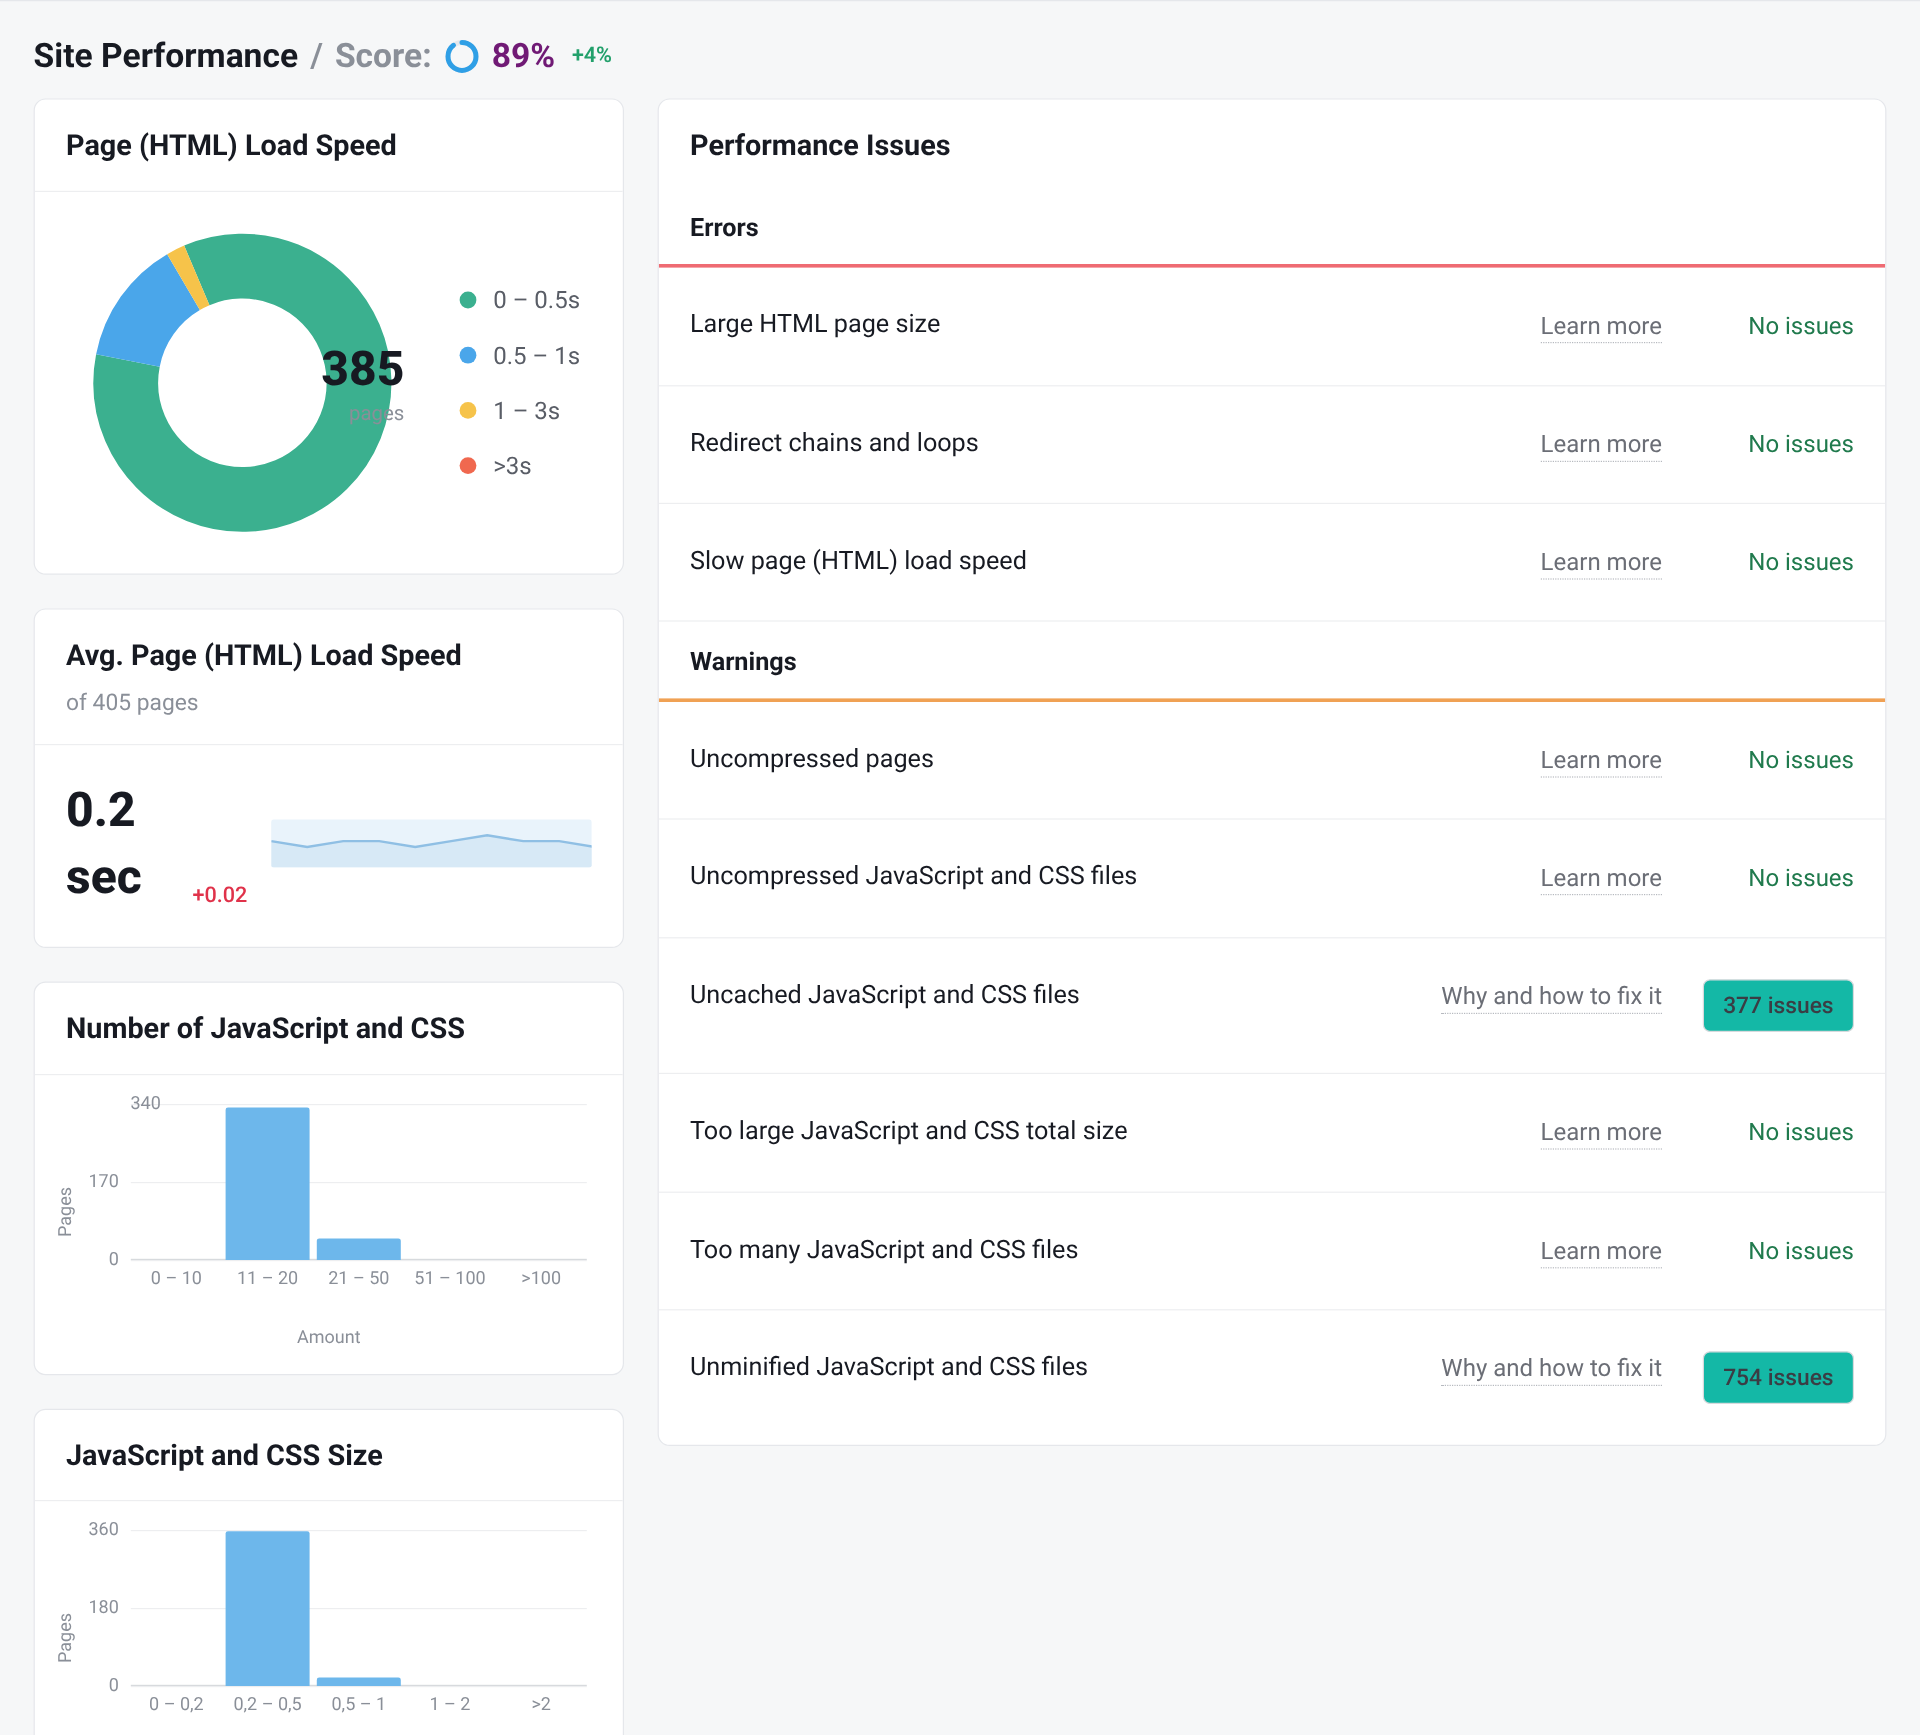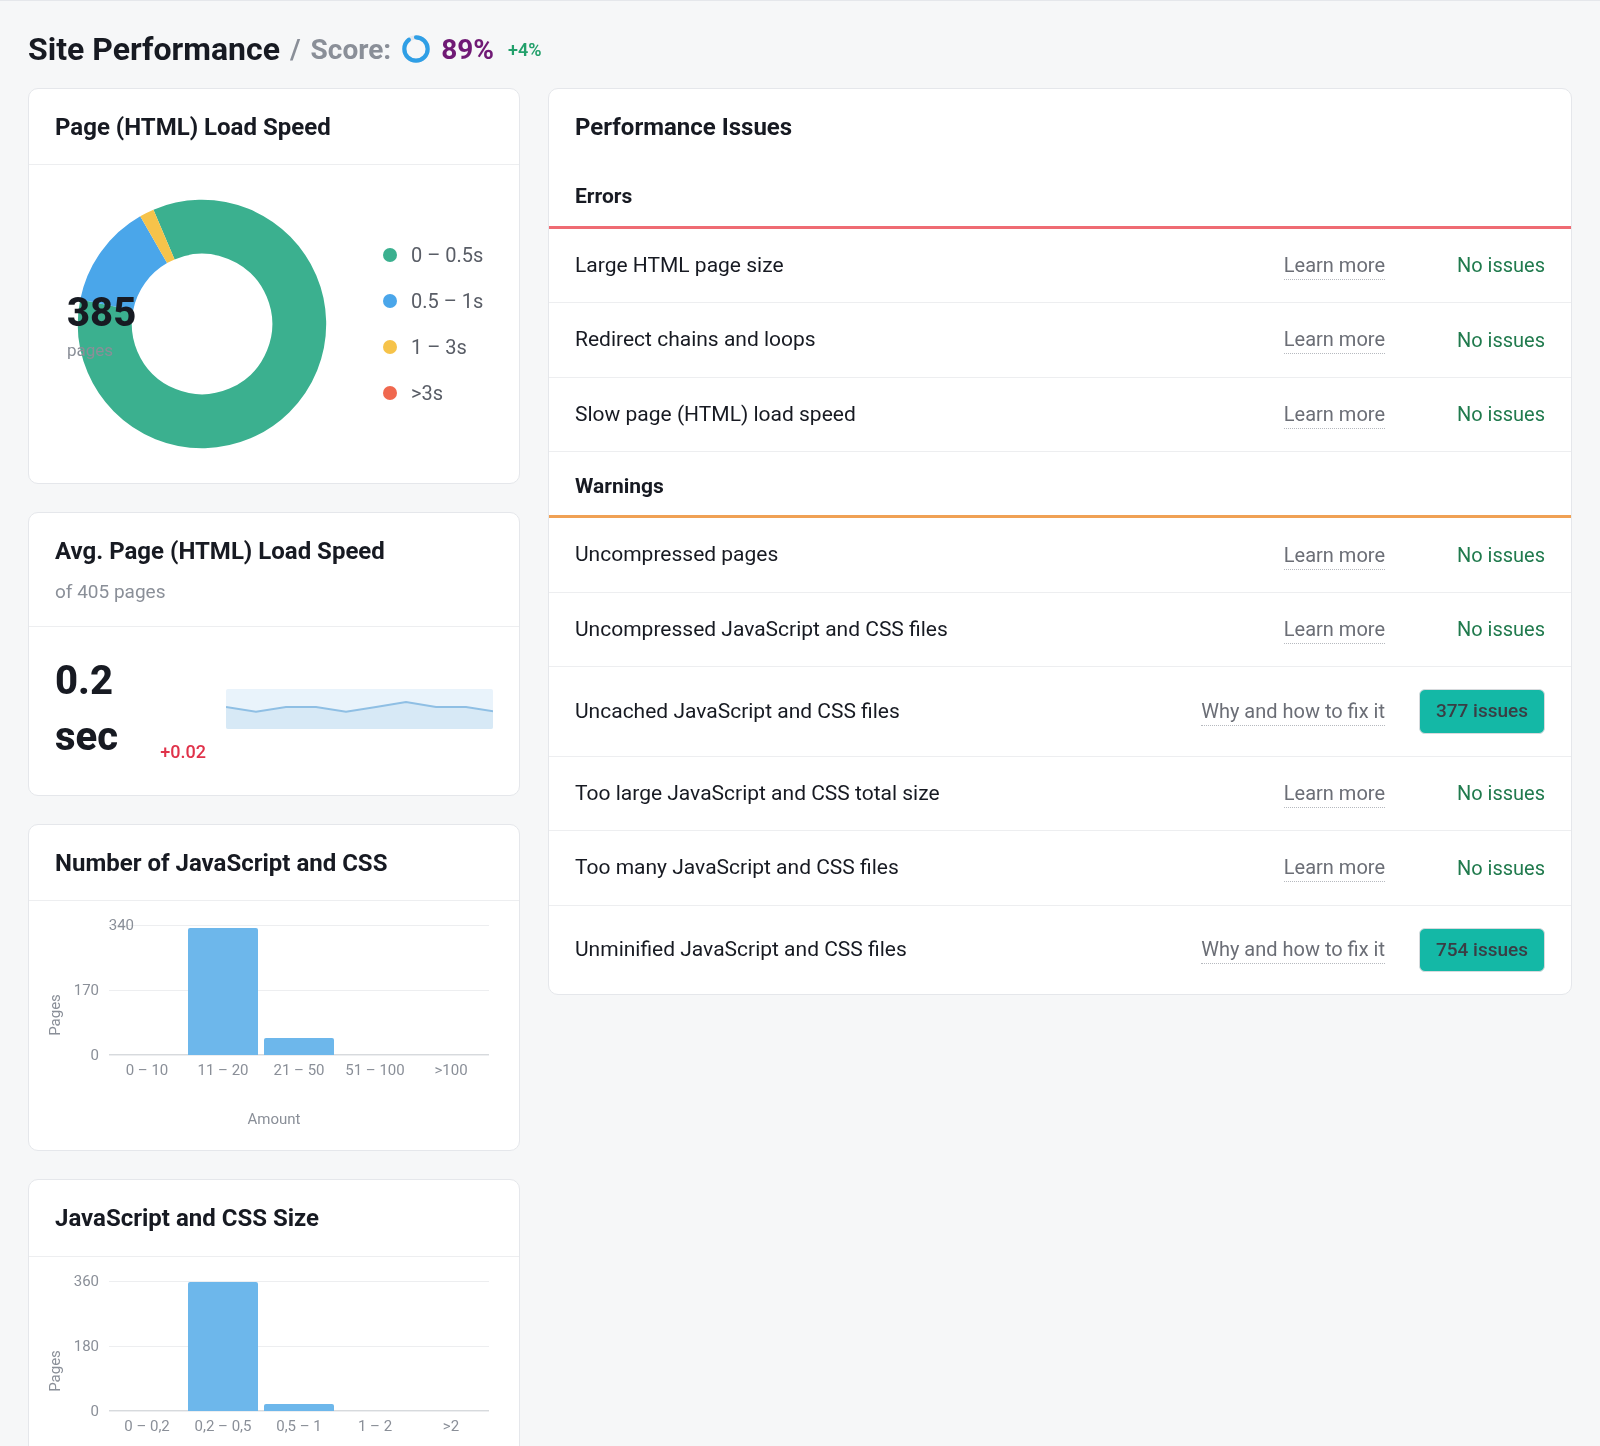--- a/index.html
+++ b/index.html
@@ -18,21 +18,21 @@
   }
 
   
   .header {
     display: flex;
     align-items: center;
     gap: 10px;
     padding: 6px 0 16px;
   }
   .header .h-title {
-    font-size: 32px;
+    font-size: 28px;
     font-weight: 700;
   }
   .header .slash { color: #8a8f98; font-size: 28px; font-weight: 600; }
   .header .score-label { color: #8a8f98; font-size: 28px; font-weight: 700; }
   .score-gauge {
     width: 30px; height: 30px; display:inline-block; vertical-align: middle;
   }
   .header .score-pct {
     font-size: 28px; font-weight: 700; color: #701a75;
   }
@@ -63,21 +63,21 @@
     color: #8a8f98;
     font-size: 19px;
     margin-top: 10px;
   }
 
   
   .donut-wrap { display: flex; align-items: center; gap: 46px; padding: 24px 26px 24px 38px; }
   .donut-box { position: relative; width: 270px; height: 270px; }
   .donut-center {
     position: absolute; inset: 0; display: flex; flex-direction: column;
-    align-items: flex-start; justify-content: center;
+    align-items: flex-end; justify-content: center;
   }
   .donut-number { font-size: 40px; font-weight: 800; }
   .donut-unit { font-size: 17px; color: #8a8f98; margin-top: -2px; }
 
   .legend { font-size: 20px; }
   .legend-row { display: flex; align-items: center; gap: 14px; }
   .legend-row + .legend-row { margin-top: 18px; }
   .dot { width: 14px; height: 14px; border-radius: 50%; flex: none; }
   .legend-label { width: 100px; color: #595d66; }
   .legend-value { font-weight: 400; color: #171a22; width: 50px; text-align: right; }
@@ -110,22 +110,22 @@
   .x-axis-label { text-align:center; font-size:15px; color:#8a8f98; margin-top:4px; }
 
   
   .issues-title { font-size: 24px; font-weight: 700; padding: 22px 26px 18px; }
   .group-title { font-size: 21px; font-weight:700; padding: 20px 26px 14px; }
   .group-divider { height: 3px; }
   .group-divider.err { background: #ef6b73; }
   .group-divider.warn { background: #f0a154; }
 
   .issue-row {
-    display:flex; align-items:center; gap: 20px;
-    padding: 22px 26px;
+    display:flex; align-items:flex-start; gap: 20px;
+    padding: 34px 26px;
     border-bottom: 1px solid #edeef0;
   }
   .issue-row:last-child { border-bottom: none; }
   .issue-name { flex: 1; font-size: 21px; color:#171a22; }
   .issue-link {
     color:#6b6e76; font-size:20px; text-decoration: none;
     border-bottom: 1px dotted #b6b9bf; cursor: pointer;
   }
   .issue-status { text-align:right; min-width: 140px; }
   .status-green { color:#207a4d; font-size:20px; }

